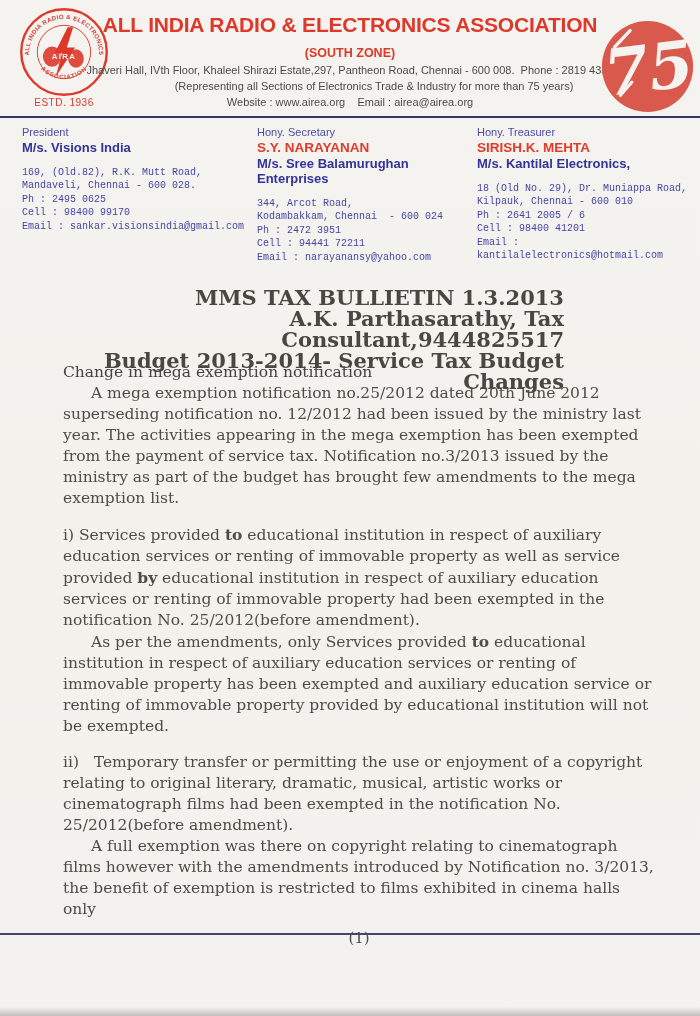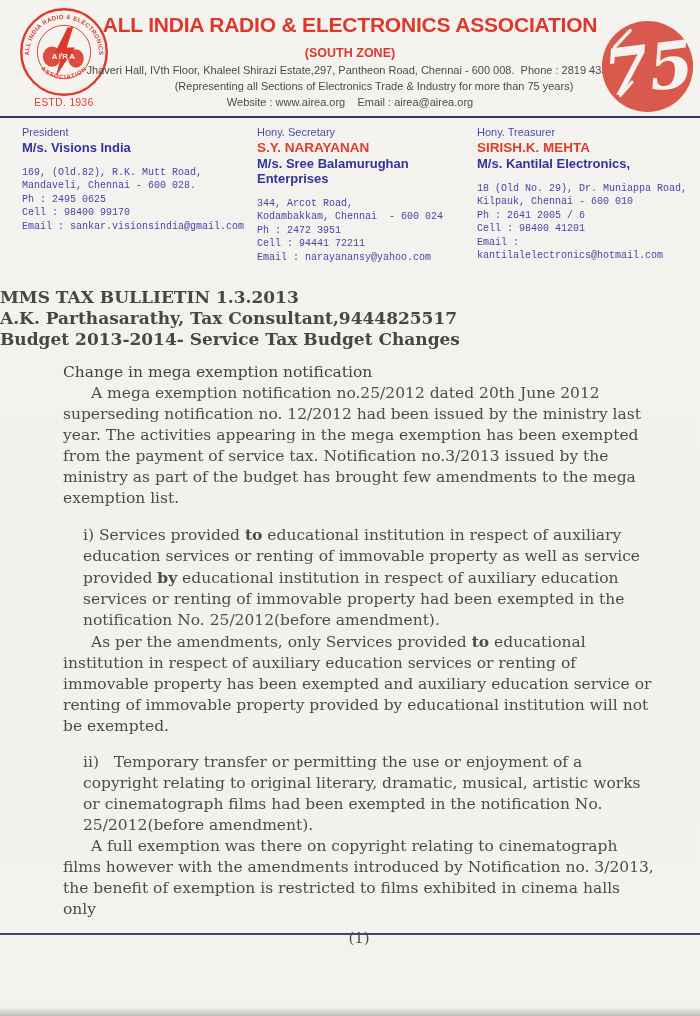--- a/index.html
+++ b/index.html
@@ -20,29 +20,29 @@
   .rule-top{position:absolute;left:0;top:116px;width:700px;height:2px;background:#35355f;}
   
   .officers{position:absolute;top:126px;left:0;width:700px;height:120px;}
   .off-col{position:absolute;top:0;}
   .off-col.c1{left:22px;width:232px;} .off-col.c2{left:257px;width:218px;} .off-col.c3{left:477px;width:220px;}
   .off-role{color:#4c4ca6;font-size:11px;margin-bottom:2px;}
   .off-name{color:#e23a2b;font-size:13.5px;font-weight:bold;margin-bottom:1px;}
   .off-firm{color:#33339a;font-size:13px;font-weight:bold;margin-bottom:11px;}
   .off-line{color:#4646a8;font-size:10px;line-height:13.4px;font-family:Liberation Mono, monospace;}
   
-  .bulletin-title{position:absolute;left:0;top:287px;width:564px;text-align:left;
-        font-family:"DejaVu Serif",serif;font-weight:bold;font-size:17px;
+  .bulletin-title{position:absolute;left:0;top:287px;width:564px;text-align:right;
+        font-family:"DejaVu Serif",serif;font-weight:bold;font-size:21px;
         line-height:21px;color:#494742;}
   .body-text{position:absolute;left:63px;top:362px;width:592px;
         font-family:"DejaVu Serif",serif;font-size:15.5px;line-height:21px;color:#4e4c47;}
   .body-text h3{margin:0;font-size:15.5px;font-weight:normal;color:#454340;}
   .body-text p{margin:0;}
   .body-text p.indent{text-indent:28px;}
-  .body-text p.gap{margin-top:15px;margin-left:20px;}
+  .body-text p.gap{margin-top:15px;}
   .page-number{text-align:center;margin-top:8px;font-family:"DejaVu Serif",serif;
         font-size:15px;color:#4e4c47;}
   
   .rule-bottom{position:absolute;left:0;top:933px;width:700px;height:2px;background:#45456e;}
   .footer-text{position:absolute;left:8px;top:943px;width:688px;
         color:#4646a6;font-size:11px;letter-spacing:.1px;}
   .scan-edge{position:absolute;left:0;bottom:0;width:700px;height:9px;
         background:linear-gradient(180deg,rgba(140,140,136,0) 0%,rgba(125,124,120,0.45) 100%);}
 </style>
 </head>

